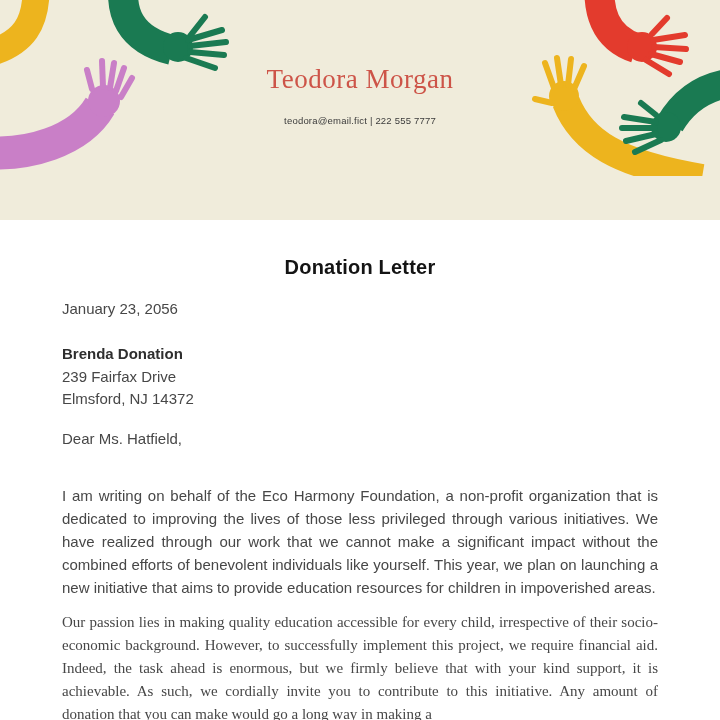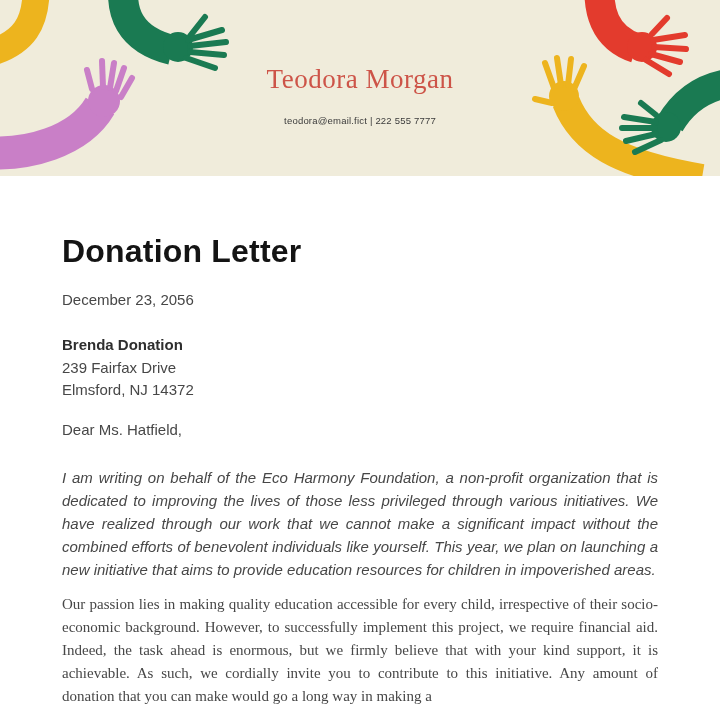--- a/index.html
+++ b/index.html
@@ -12,21 +12,21 @@
     height: 720px;
     background: #ffffff;
     overflow: hidden;
     margin: 0 auto;
   }
 
   
   .header {
     position: relative;
     width: 720px;
-    height: 176px;
+    height: 220px;
     background: #f0ecdb;
     overflow: hidden;
   }
   .header svg.hands {
     position: absolute;
     inset: 0;
     display: block;
   }
   .brand {
     position: absolute;
@@ -49,23 +49,23 @@
     letter-spacing: 0.2px;
   }
 
   
   .letter {
     padding: 0 62px;
     font-size: 15px;
     color: #474747;
   }
   .letter-title {
-    margin-top: 57px;
-    text-align: left;
-    font-size: 32px;
+    margin-top: 36px;
+    text-align: center;
+    font-size: 20px;
     font-weight: 700;
     color: #141414;
     letter-spacing: 0.2px;
   }
   .date-line {
     margin-top: 21px;
     line-height: 18px;
   }
   .recipient {
     margin-top: 25px;
@@ -76,21 +76,21 @@
     color: #2e2e2e;
   }
   .salutation {
     margin-top: 19px;
     line-height: 18px;
   }
   .para {
     text-align: justify;
     line-height: 23px;
   }
-  .para-1 { margin-top: 27px; font-style: italic; }
+  .para-1 { margin-top: 36px; }
   .para-2 { margin-top: 12px; font-family: Liberation Serif, serif; }
 </style>
 </head>
 <body>
 
 <div class="page">
 
   <div class="header">
     <svg class="hands" viewBox="0 0 720 176" width="720" height="176" fill="none" xmlns="http://www.w3.org/2000/svg">
 
@@ -161,21 +161,21 @@
 
     <div class="brand">
       <div class="brand-name">Teodora Morgan</div>
       <div class="brand-contact">teodora@email.fict | 222 555 7777</div>
     </div>
   </div>
 
   <div class="letter">
     <h1 class="letter-title">Donation Letter</h1>
 
-    <div class="date-line">December 23, 2056</div>
+    <div class="date-line">January 23, 2056</div>
 
     <div class="recipient">
       <div class="recipient-name">Brenda Donation</div>
       <div>239 Fairfax Drive</div>
       <div>Elmsford, NJ 14372</div>
     </div>
 
     <div class="salutation">Dear Ms. Hatfield,</div>
 
     <p class="para para-1">I am writing on behalf of the Eco Harmony Foundation, a non-profit organization that is dedicated to improving the lives of those less privileged through various initiatives. We have realized through our work that we cannot make a significant impact without the combined efforts of benevolent individuals like yourself. This year, we plan on launching a new initiative that aims to provide education resources for children in impoverished areas.</p>

